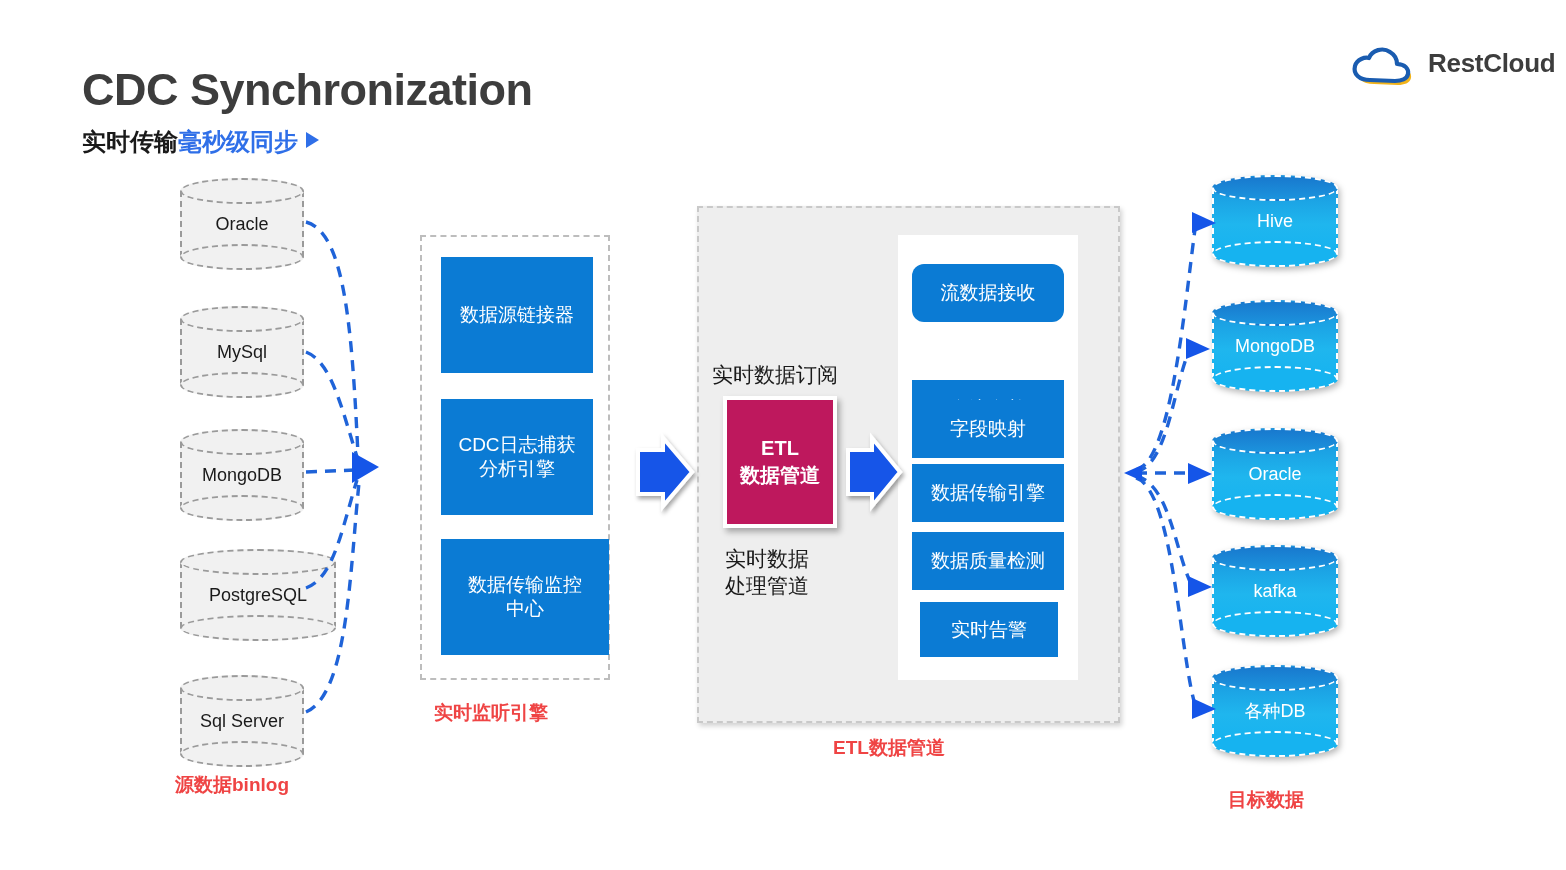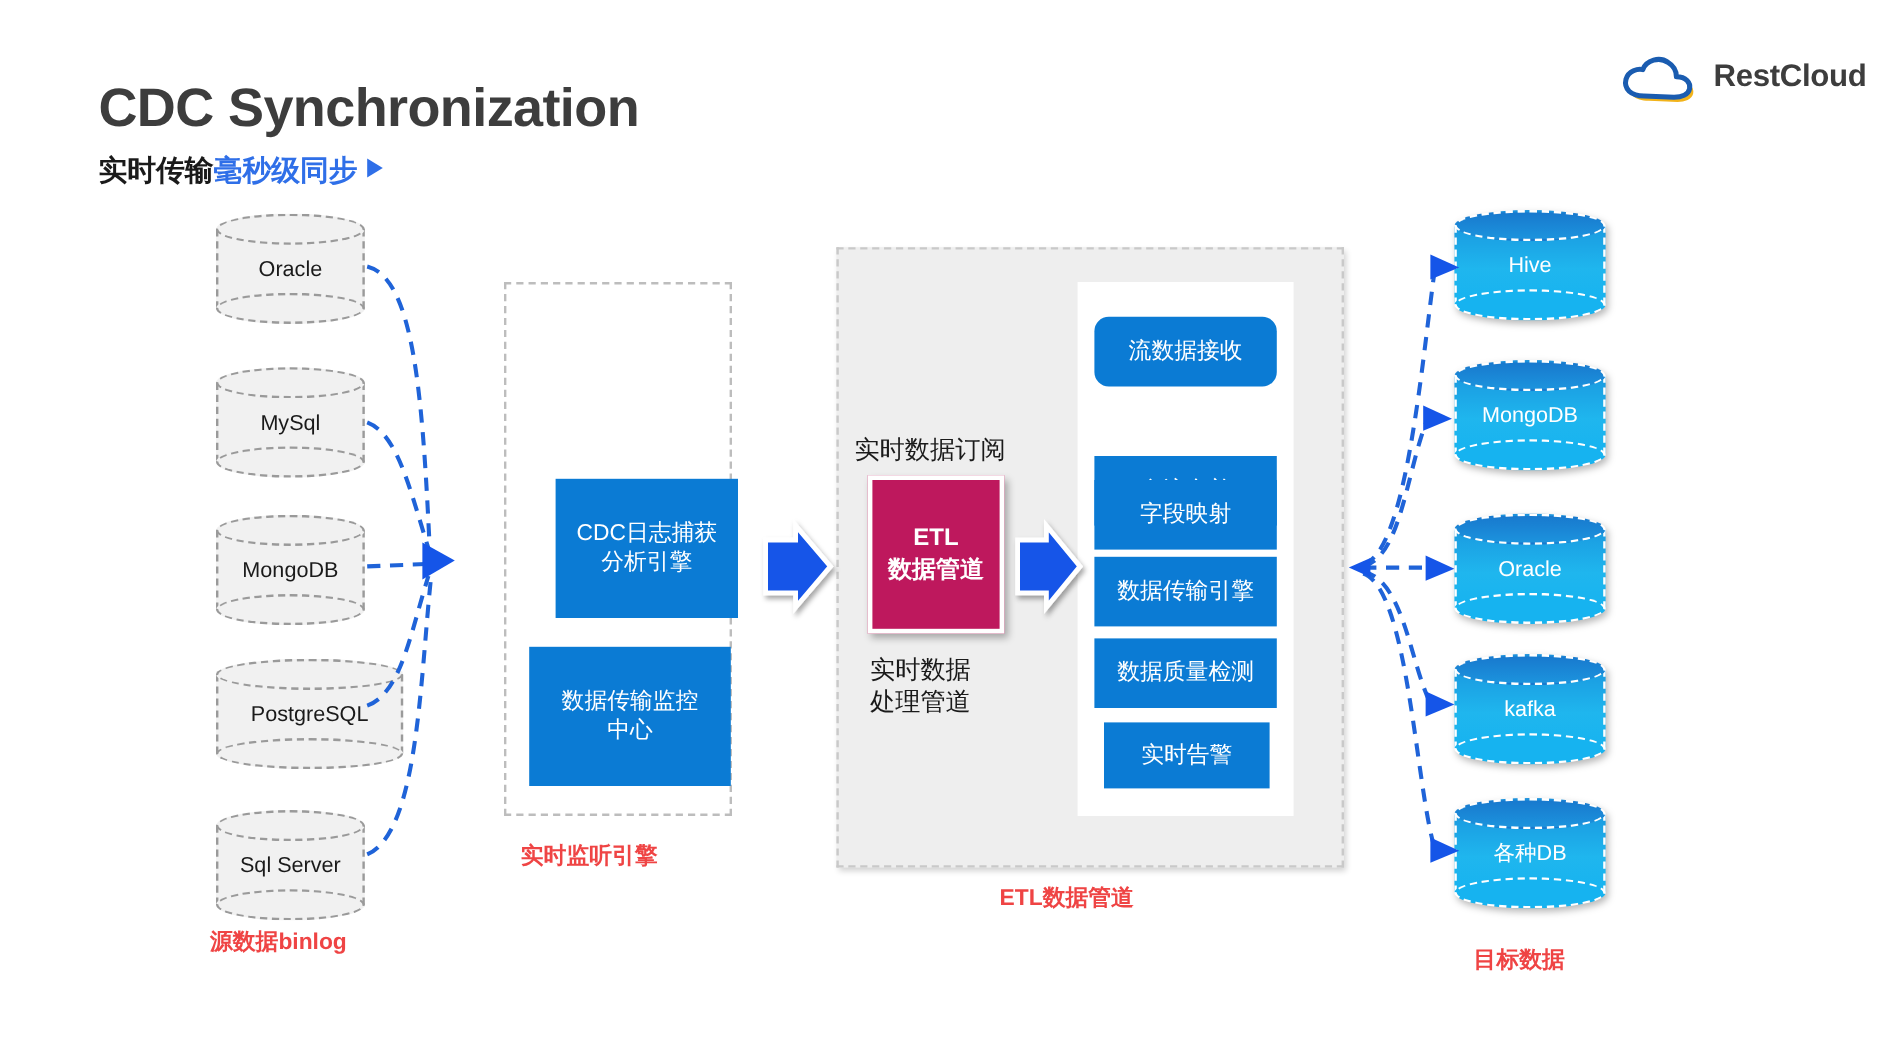--- a/index.html
+++ b/index.html
@@ -169,21 +169,22 @@
   </div>
   <div class="cyl" style="left:180px;top:675px;width:124px;height:92px;">
     <div class="body"></div>
     <div class="bot"></div>
     <div class="top"></div>
     <div class="lbl">Sql Server</div>
   </div>
   <div class="cap" style="left:175px;top:772px;">源数据binlog</div>
 
   <div class="listen-panel"></div>
-  <div class="bluebox" style="left:441px;top:399px;width:152px;height:116px;white-space:pre-line;margin-left:22px;">CDC日志捕获
+  <div class="bluebox" style="left:441px;top:257px;width:152px;height:116px;">数据源链接器</div>
+  <div class="bluebox" style="left:441px;top:399px;width:152px;height:116px;white-space:pre-line;">CDC日志捕获
 分析引擎</div>
   <div class="bluebox" style="left:441px;top:539px;width:168px;height:116px;white-space:pre-line;">数据传输监控
 中心</div>
   <div class="cap" style="left:434px;top:700px;">实时监听引擎</div>
 
   <div class="etl-panel"></div>
   <div class="etl-white"></div>
 
   <div class="etl-sub-label">实时数据订阅</div>
   <div class="etl-box">

